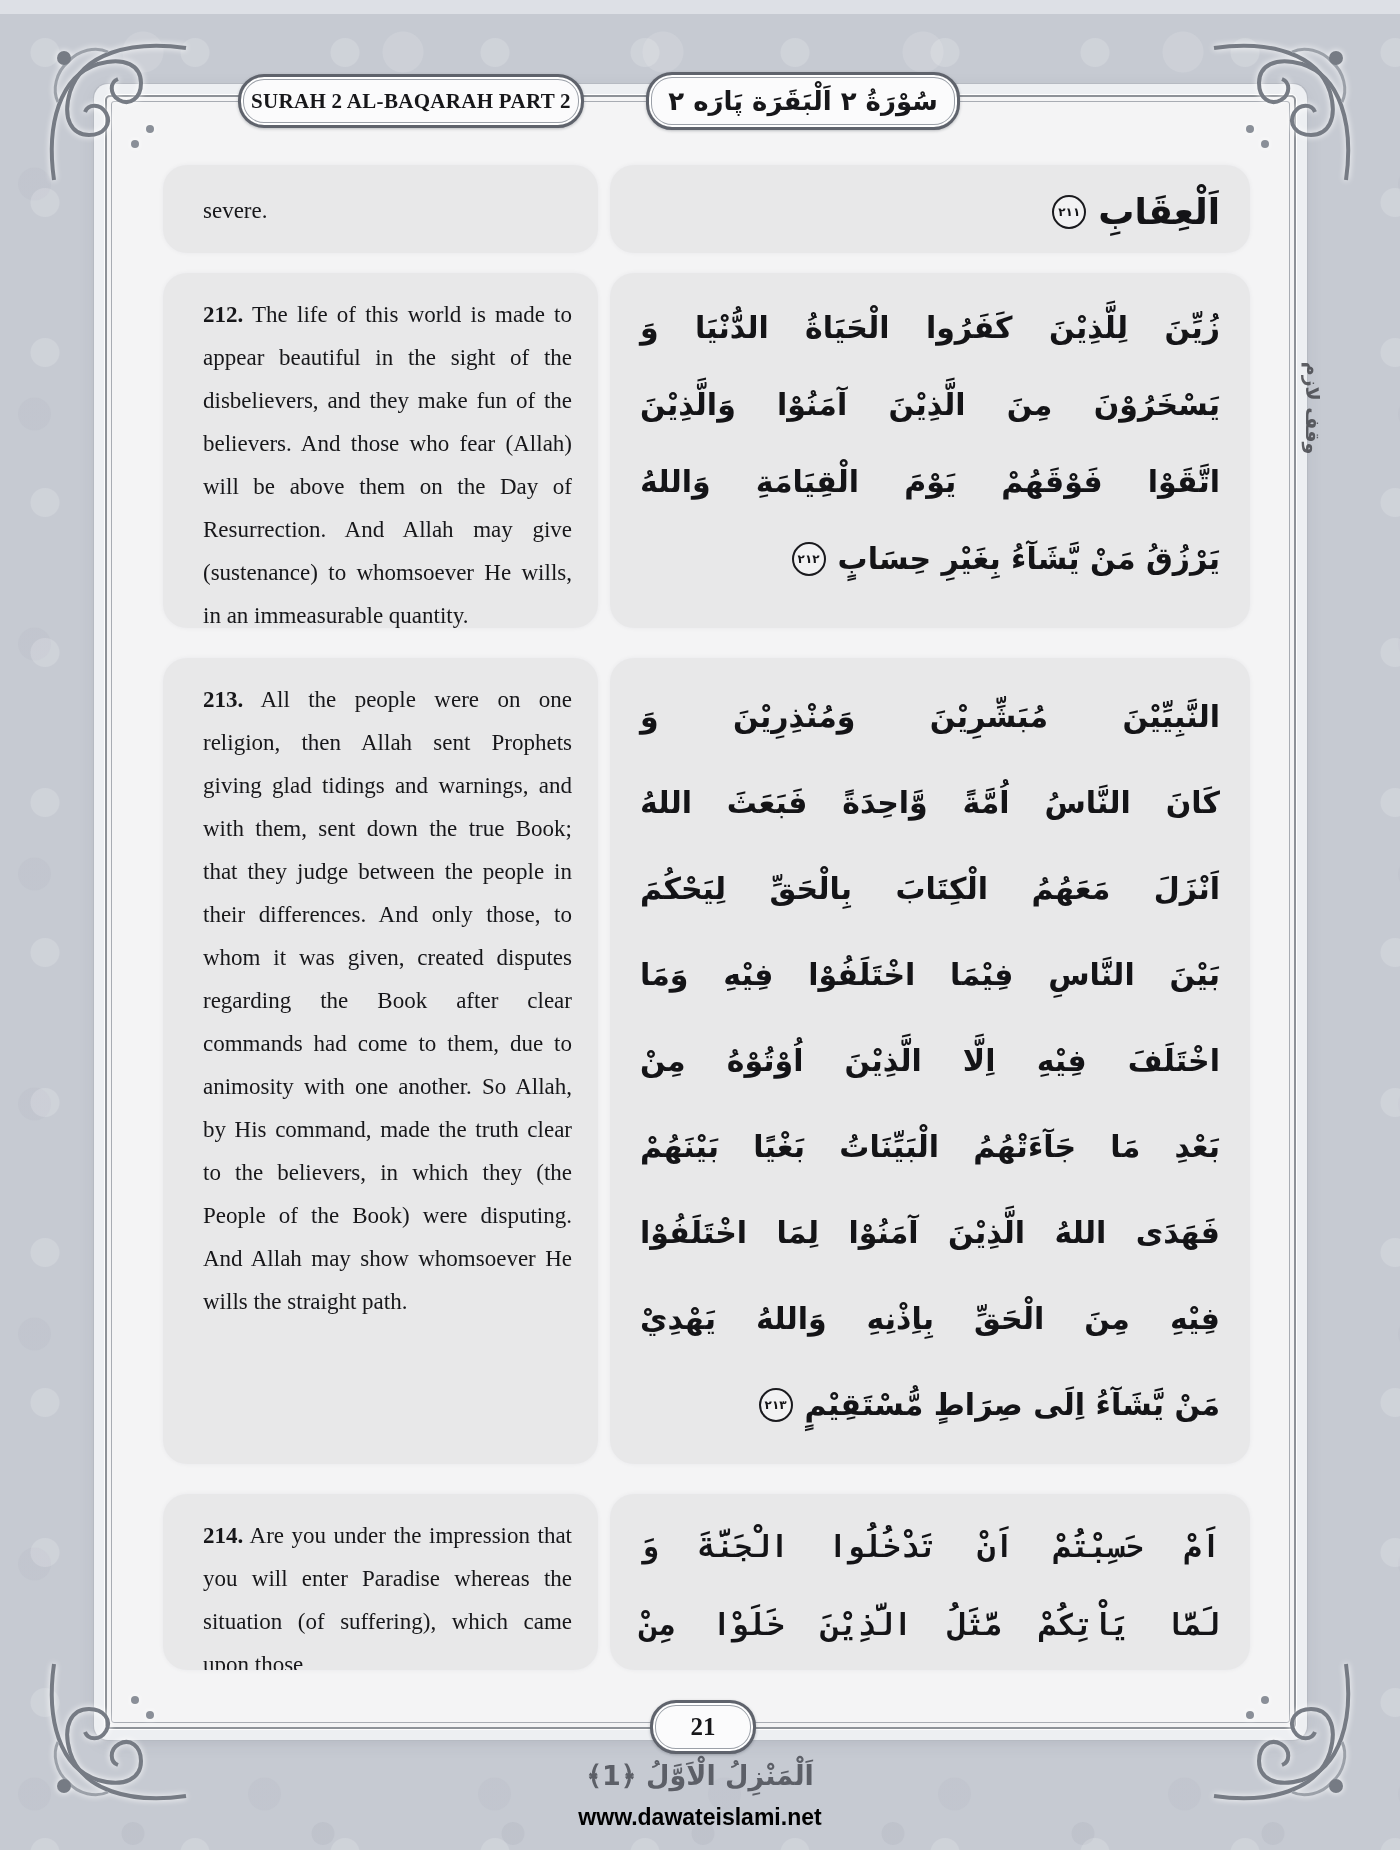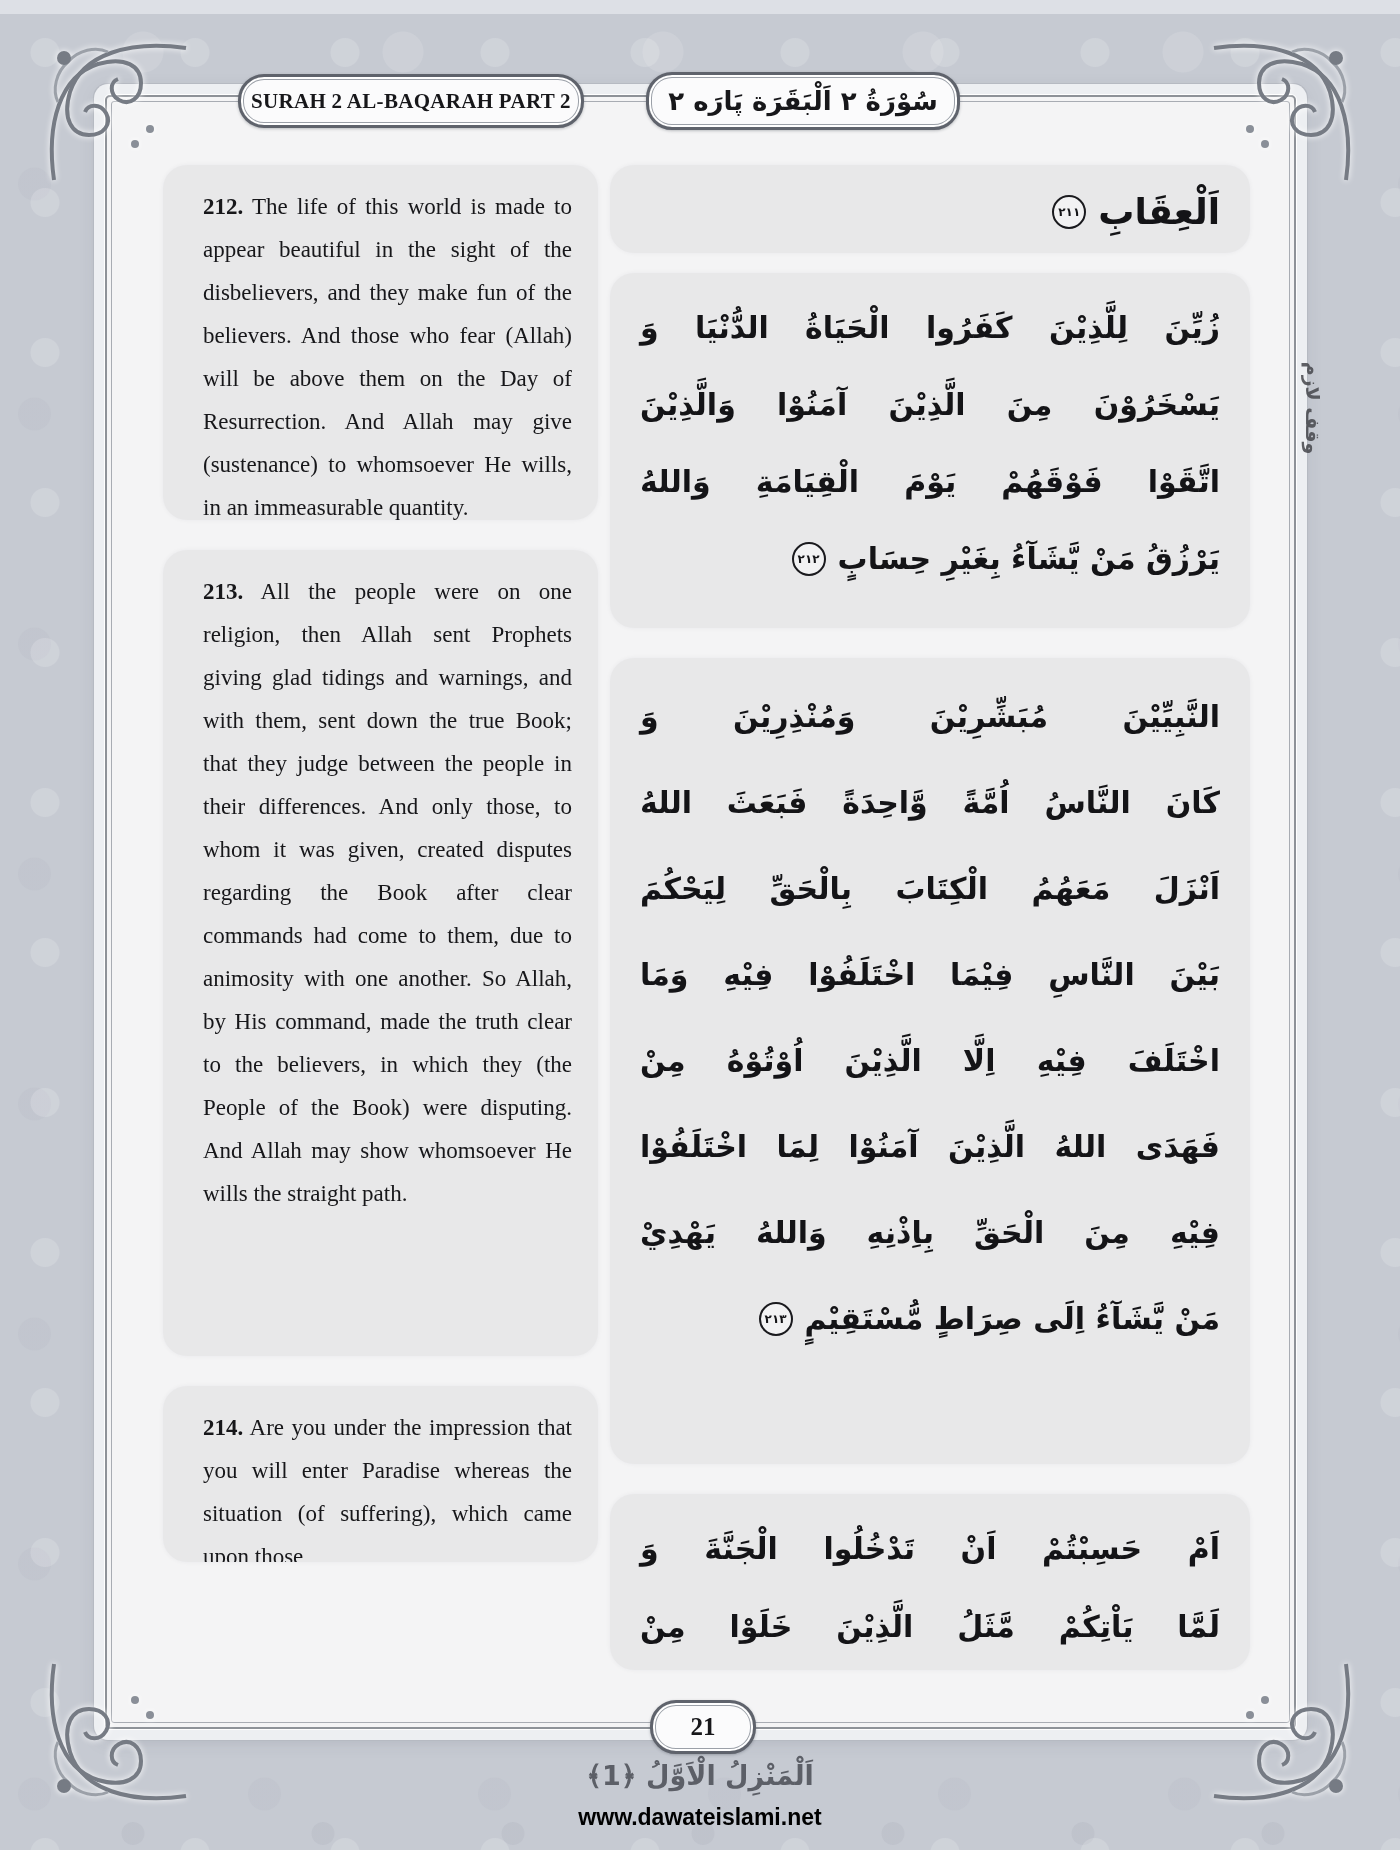--- a/index.html
+++ b/index.html
@@ -74,21 +74,21 @@
     direction:rtl;font-weight:700;font-size:30px;
     text-align:justify;text-align-last:justify;
   }
   .ar-line.last{
     display:flex;justify-content:flex-start;align-items:center;gap:12px;
     text-align:right;
   }
   .ar-b1 .ar-line{line-height:62px;font-size:36px;}
   .ar-b2 .ar-line{line-height:77px;}
   .ar-b3 .ar-line{line-height:86px;}
-  .ar-b4 .ar-line{line-height:78px;}
+  .ar-b4 .ar-line{line-height:78px;font-family:Liberation Mono, monospace;}
   .ayah-marker{
     flex:0 0 auto;width:30px;height:30px;border:2px solid #1a1a1e;border-radius:50%;
     display:inline-flex;align-items:center;justify-content:center;
     font-size:12px;line-height:1;font-weight:700;background:#f2f2f3;
   }
 
   
   .margin-note{
     position:absolute;left:1324px;top:352px;width:112px;
     transform:rotate(90deg);transform-origin:left top;
@@ -161,20 +161,23 @@
 </div>
 
 <div class="pill pill-en">
   <span>SURAH 2 AL-BAQARAH PART 2</span>
 </div>
 <div class="pill pill-ar">
   <span>سُوْرَةُ ٢ اَلْبَقَرَة پَارَه ٢</span>
 </div>
 
 <div class="col col-en">
+  <div class="box en-box first h1">
+    <p>severe.</p>
+  </div>
   <div class="box en-box h2">
     <p><b class="en-num">212.</b> <span>The life of this world is made to appear beautiful in the sight of the disbelievers, and they make fun of the believers. And those who fear (Allah) will be above them on the Day of Resurrection. And Allah may give (sustenance) to whomsoever He wills, in an immeasurable quantity.</span></p>
   </div>
   <div class="box en-box h3">
     <p><b class="en-num">213.</b> <span>All the people were on one religion, then Allah sent Prophets giving glad tidings and warnings, and with them, sent down the true Book; that they judge between the people in their differences. And only those, to whom it was given, created disputes regarding the Book after clear commands had come to them, due to animosity with one another. So Allah, by His command, made the truth clear to the believers, in which they (the People of the Book) were disputing. And Allah may show whomsoever He wills the straight path.</span></p>
   </div>
   <div class="box en-box h4">
     <p><b class="en-num">214.</b> <span>Are you under the impression that you will enter Paradise whereas the situation (of suffering), which came upon those</span></p>
   </div>
 </div>
@@ -196,20 +199,21 @@
       <span class="ayah-marker">٢١٢</span>
     </div>
   </div>
 
   <div class="box ar-box ar-b3 h3">
     <div class="ar-line">النَّبِيِّيْنَ مُبَشِّرِيْنَ وَمُنْذِرِيْنَ وَ</div>
     <div class="ar-line">كَانَ النَّاسُ اُمَّةً وَّاحِدَةً فَبَعَثَ اللهُ</div>
     <div class="ar-line">اَنْزَلَ مَعَهُمُ الْكِتَابَ بِالْحَقِّ لِيَحْكُمَ</div>
     <div class="ar-line">بَيْنَ النَّاسِ فِيْمَا اخْتَلَفُوْا فِيْهِ وَمَا</div>
     <div class="ar-line">اخْتَلَفَ فِيْهِ اِلَّا الَّذِيْنَ اُوْتُوْهُ مِنْ</div>
+    <div class="ar-line">بَعْدِ مَا جَآءَتْهُمُ الْبَيِّنَاتُ بَغْيًا بَيْنَهُمْ</div>
     <div class="ar-line">فَهَدَى اللهُ الَّذِيْنَ آمَنُوْا لِمَا اخْتَلَفُوْا</div>
     <div class="ar-line">فِيْهِ مِنَ الْحَقِّ بِاِذْنِهِ وَاللهُ يَهْدِيْ</div>
     <div class="ar-line last">
       <span>مَنْ يَّشَآءُ اِلَى صِرَاطٍ مُّسْتَقِيْمٍ</span>
       <span class="ayah-marker">٢١٣</span>
     </div>
   </div>
 
   <div class="box ar-box ar-b4 h4">
     <div class="ar-line">اَمْ حَسِبْتُمْ اَنْ تَدْخُلُوا الْجَنَّةَ وَ</div>

